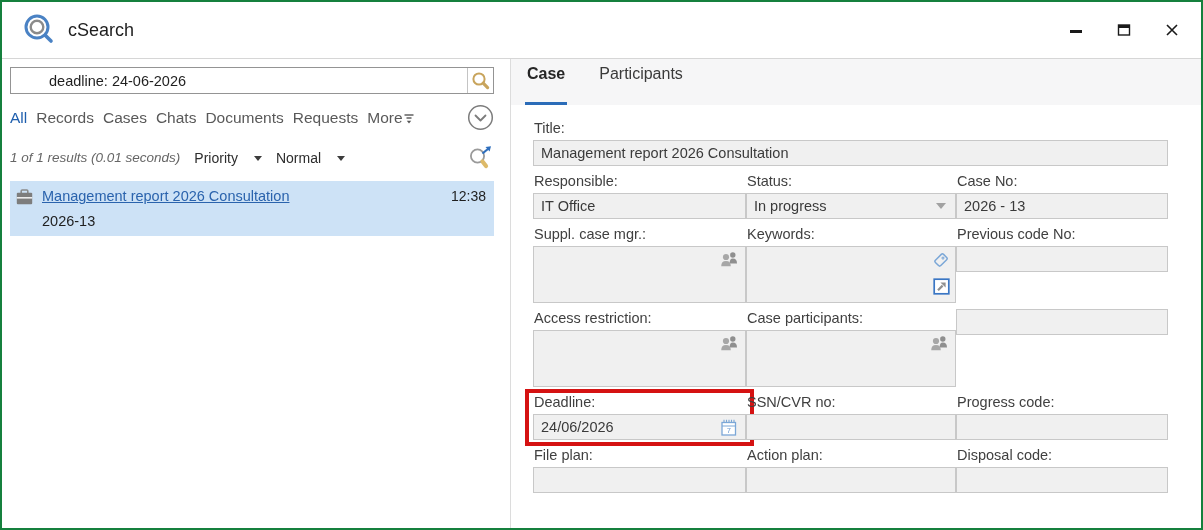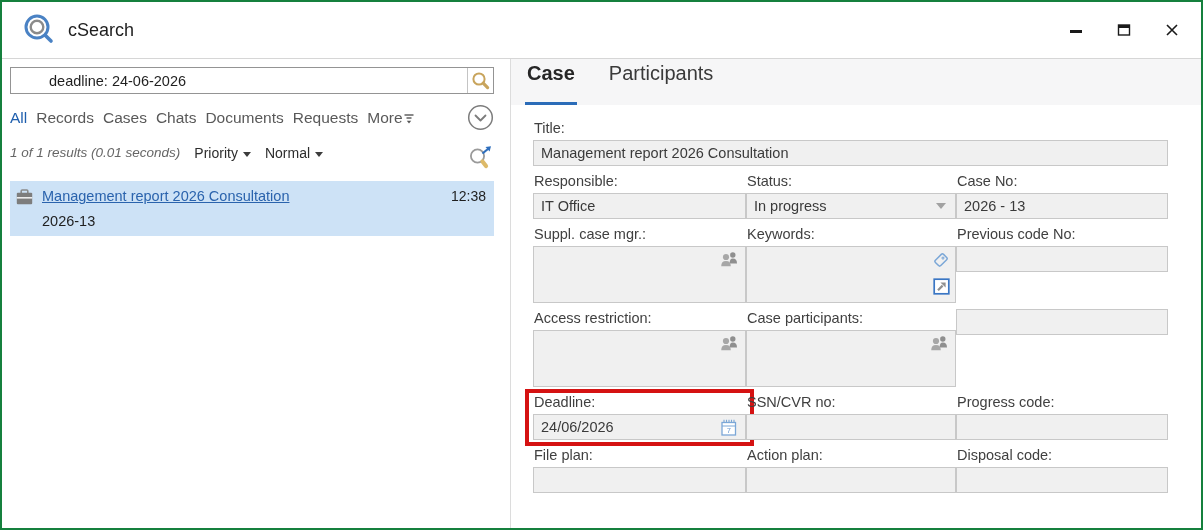--- a/index.html
+++ b/index.html
@@ -25,35 +25,35 @@
     font-size:14.5px; color:#1f1f1f; font-family:inherit; background:transparent;margin-left:32px; }
   .search-btn { position:absolute; top:0; right:0; width:26px; height:25px; border-left:1px solid #c4c4c4;
     display:flex; align-items:center; justify-content:center; background:#fff; cursor:pointer; }
   
   .filter-nav { display:flex; align-items:center; margin-top:10px; font-size:15.5px; color:#595959; }
   .filter-item { margin-right:9px; cursor:pointer; white-space:nowrap; }
   .filter-item.active { color:#1f5fae; }
   .sort-glyph { margin-left:-9px; margin-right:4px; display:flex; align-items:center; }
   .chevron-circle { margin-left:auto; display:flex; align-items:center; cursor:pointer; }
   
-  .meta-row { display:flex; align-items:flex-start; margin-top:14px; }
+  .meta-row { display:flex; align-items:center; margin-top:14px; }
   .results-summary { font-style:italic; font-size:13.5px; color:#666; }
-  .dropdown-label { margin-left:14px; font-size:14px; color:#2d2d2d; display:flex; align-items:center; gap:5px; cursor:pointer; }
+  .dropdown-label { margin-left:14px; font-size:14px; color:#2d2d2d; display:flex; align-items:center; gap:16px; cursor:pointer; }
   .caret-sm { width:0; height:0; border-left:4.5px solid transparent; border-right:4.5px solid transparent; border-top:5.5px solid #3c3c3c; margin-top:2px; }
   .refine-btn { margin-left:auto; cursor:pointer; display:flex; align-items:center; }
   
   .result-item { margin-top:11px; background:#cde2f6; padding:6px 8px 7px 6px;
     display:grid; grid-template-columns:26px 1fr auto; align-items:start; cursor:pointer; }
   .result-icon { margin-top:2px; }
   .result-title { color:#2a63ad; text-decoration:underline; font-size:14.5px; line-height:19px; }
   .result-time { font-size:14px; color:#1f1f1f; padding-left:10px; line-height:19px; }
   .result-caseno { grid-column:2; font-size:14.5px; color:#1f1f1f; margin-top:4px; }
   
   .tabstrip { height:46px; flex:0 0 auto; background:#f6f6f7; display:flex; align-items:stretch; padding-left:14px; }
-  .tab { display:flex; align-items:center; font-size:20px; color:#3a3a3a; padding:2px 2px 16px 2px;
+  .tab { display:flex; align-items:center; font-size:16px; color:#3a3a3a; padding:2px 2px 16px 2px;
     margin-right:30px; border-bottom:3px solid transparent; cursor:pointer;text-align:center; }
   .tab.active { font-weight:bold; color:#262626; border-bottom-color:#2b6cb8; }
   
   .form { flex:1 1 auto; padding:8px 13px 0 22px; overflow:hidden; }
   .form-grid { display:grid; grid-template-columns:213px 210px 212px; }
   .cell { padding-top:6px; position:relative; }
   .cell.full { grid-column:1 / -1; }
   .field-label { font-size:14.5px; color:#404040; margin:0 0 3px 1px; line-height:18px; }
   .field { background:#f0f0f0; border:1px solid #c8c8c8; height:26px; display:flex; align-items:center;
     padding:0 7px; font-size:14.5px; color:#3a3a3a; position:relative; }

